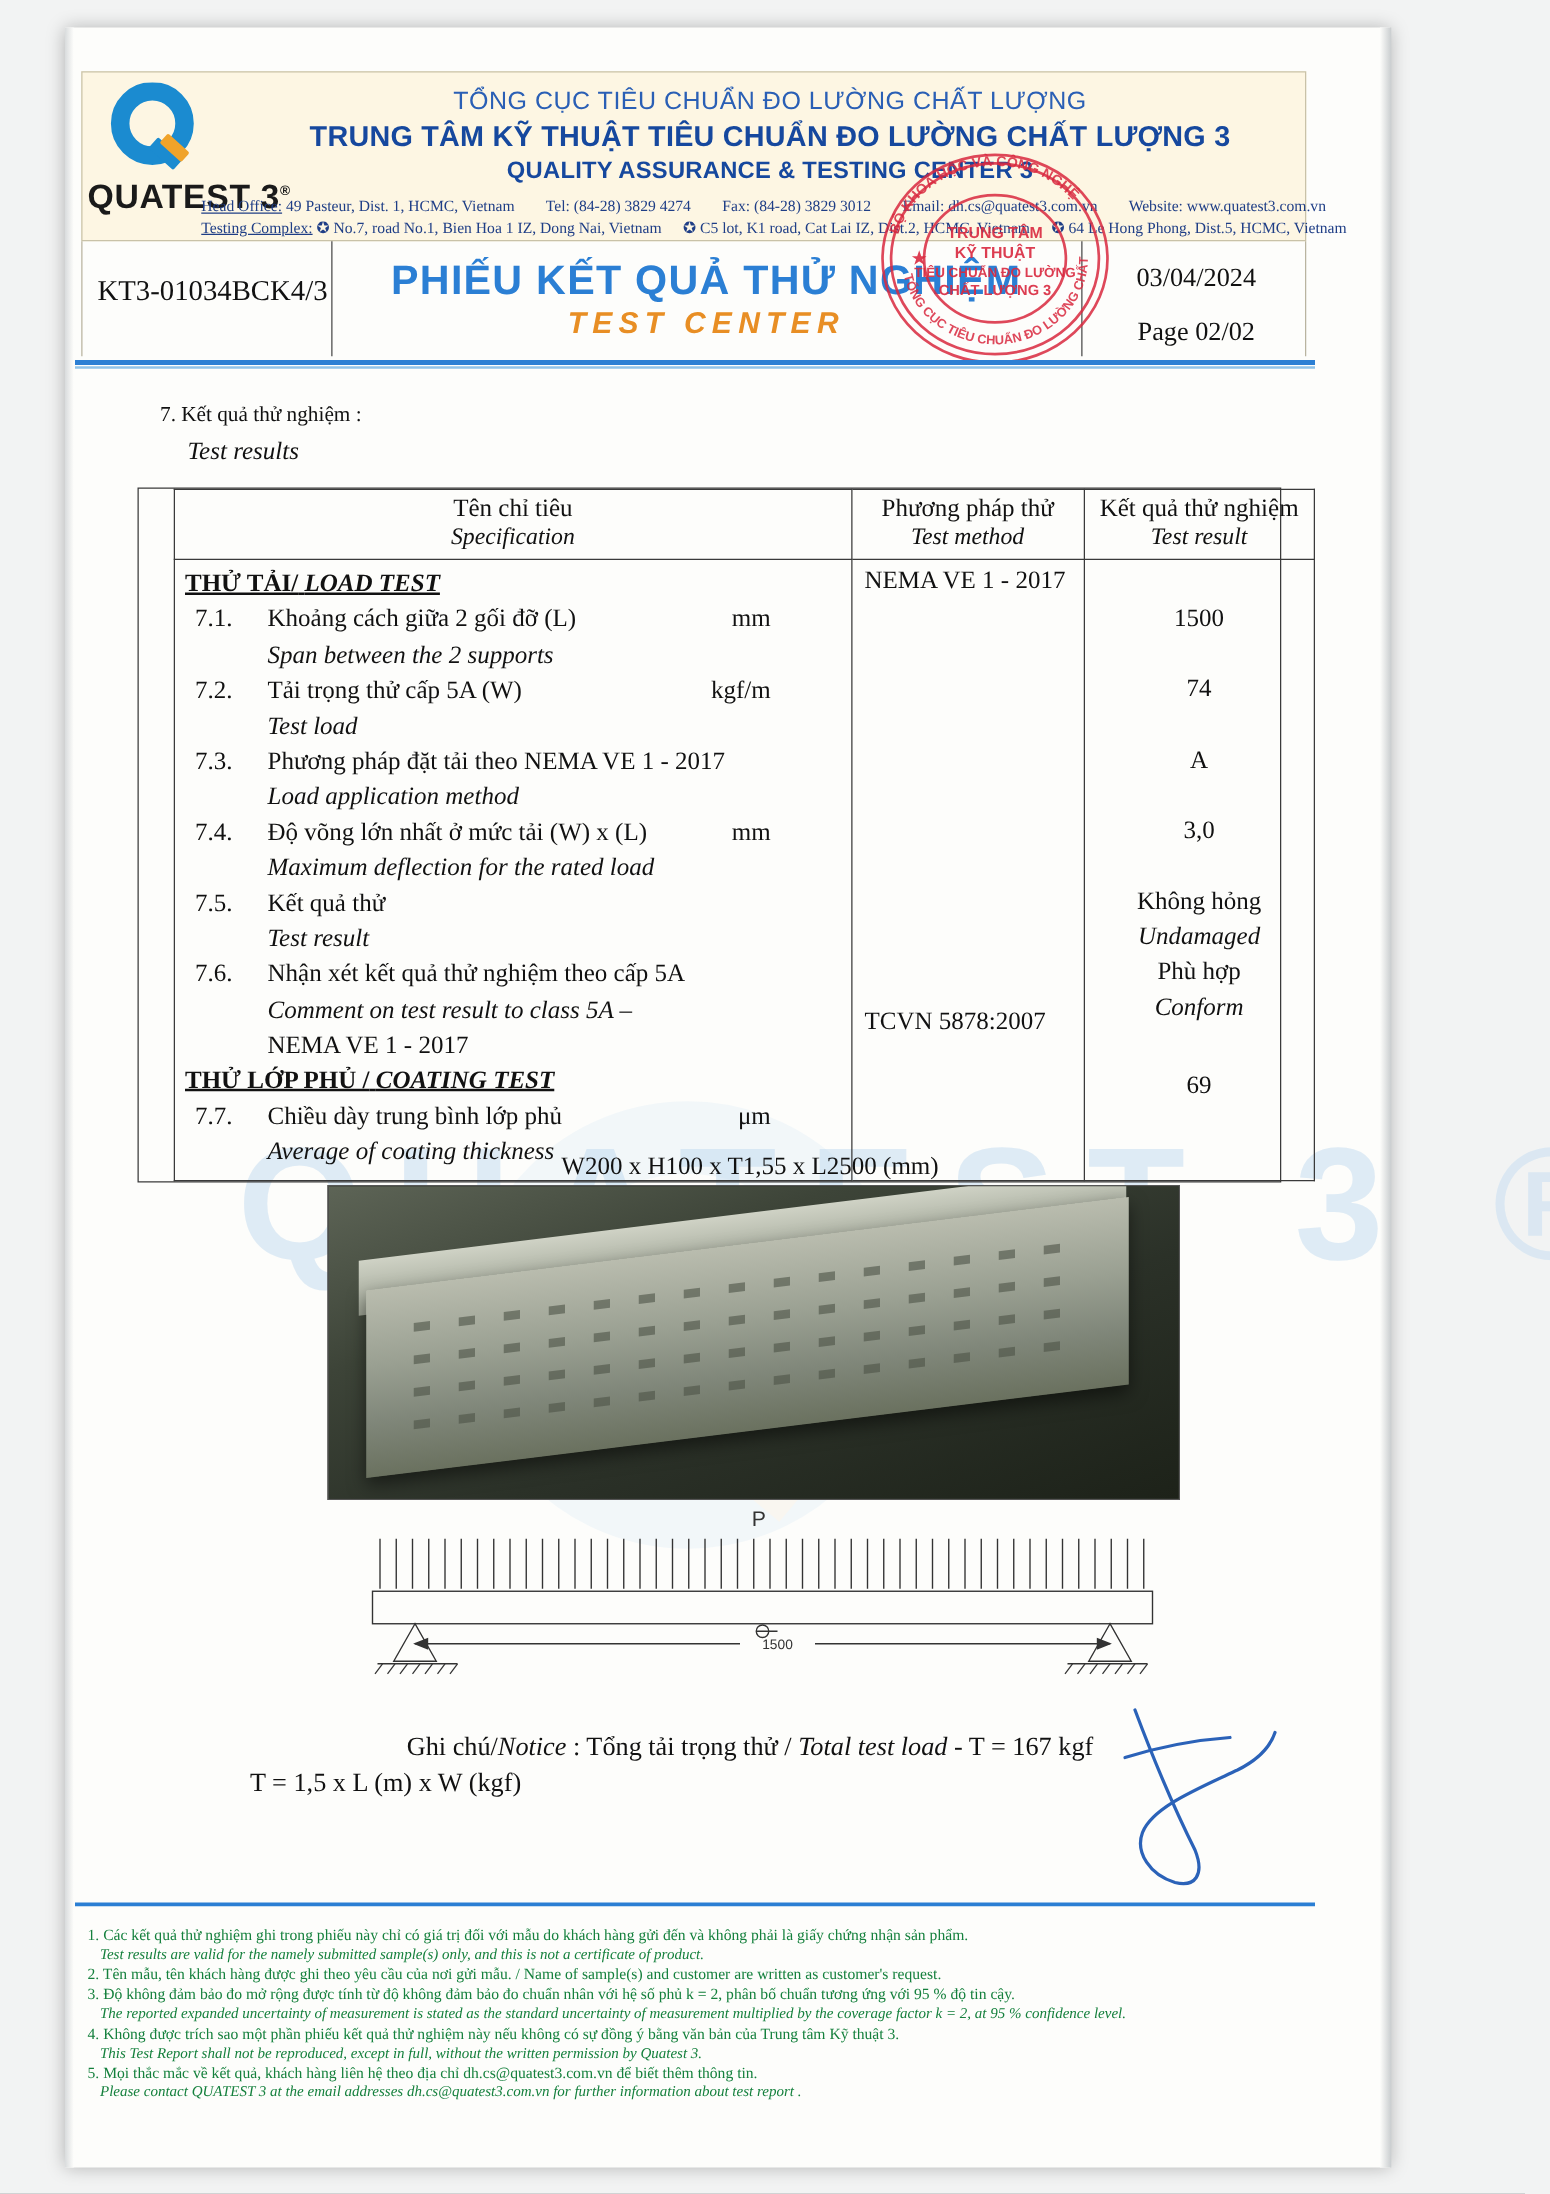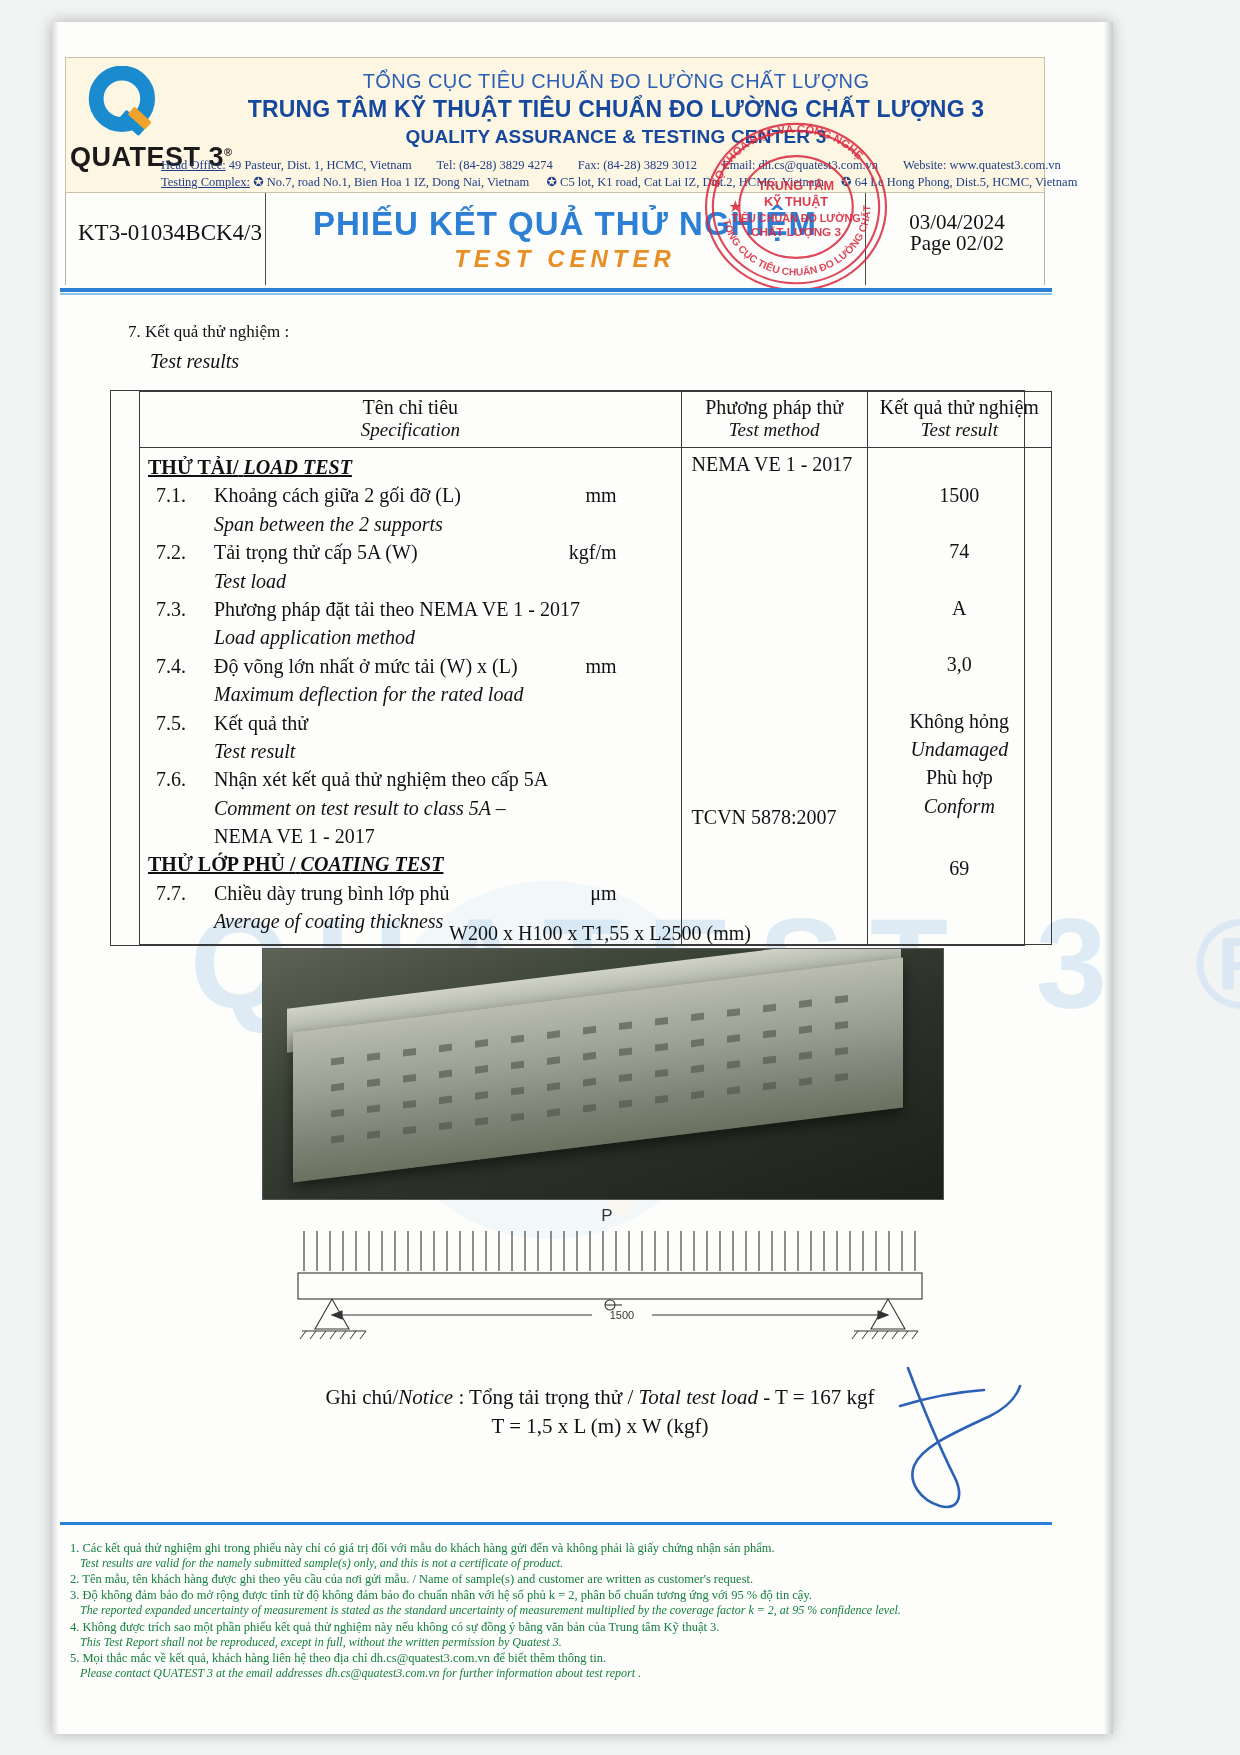--- a/index.html
+++ b/index.html
@@ -41,21 +41,21 @@
       border-left:1px solid #b9b4a0;border-right:1px solid #b9b4a0;box-sizing:border-box;}
   .tb-div1{position:absolute;left:265px;top:193px;width:1px;height:92px;background:#4a4a4a;}
   .tb-div2{position:absolute;left:865px;top:193px;width:1px;height:92px;background:#4a4a4a;}
   .code{position:absolute;left:75px;top:220px;width:190px;text-align:center;font-size:23px;color:#111;}
   .t-vn{position:absolute;left:270px;top:205px;width:590px;text-align:center;
       font-family:"Liberation Sans",sans-serif;font-weight:bold;font-size:33px;color:#2b7fd4;letter-spacing:1px;}
   .t-en{position:absolute;left:270px;top:245px;width:590px;text-align:center;
       font-family:"Liberation Sans",sans-serif;font-weight:bold;font-style:italic;font-size:24px;
       color:#e88e24;letter-spacing:5px;}
   .date{position:absolute;left:872px;top:210px;width:170px;text-align:center;font-size:21px;color:#111;}
-  .pageno{position:absolute;left:872px;top:231px;width:170px;text-align:center;font-size:21px;color:#111;}
+  .pageno{position:absolute;left:872px;top:253px;width:170px;text-align:center;font-size:21px;color:#111;}
   .rule-top{position:absolute;left:60px;top:288px;width:992px;height:4px;background:#2b7fd4;}
   .rule-top2{position:absolute;left:60px;top:293px;width:992px;height:2px;background:#8fc2e9;}
   .rule-bot{position:absolute;left:60px;top:1522px;width:992px;height:3px;background:#2b7fd4;}
 
   
   .stamp{position:absolute;left:698px;top:118px;width:196px;height:178px;pointer-events:none;}
 
   
   .s7a{position:absolute;left:128px;top:322px;font-size:17px;color:#111;}
   .s7b{position:absolute;left:150px;top:350px;font-size:20px;font-style:italic;color:#111;}
@@ -92,21 +92,21 @@
   .tray{position:absolute;left:30px;top:46px;width:610px;height:150px;
      background:linear-gradient(180deg,#b9bcae 0%,#9aa092 40%,#80877a 70%,#6a715f 100%);
      transform:skewY(-7deg);box-shadow:0 6px 14px rgba(0,0,0,.5);}
   .tray-lip{position:absolute;left:24px;top:22px;width:614px;height:44px;
      background:linear-gradient(180deg,#cfd2c5,#9da394);transform:skewY(-7deg);}
   .holes{position:absolute;left:60px;top:62px;width:560px;height:110px;transform:skewY(-7deg);opacity:.75;}
 
   
   .diag{position:absolute;left:262px;top:1205px;width:690px;height:160px;}
   .note1{position:absolute;left:200px;top:1385px;width:800px;text-align:center;font-size:21px;color:#111;}
-  .note2{position:absolute;left:200px;top:1414px;width:800px;text-align:center;font-size:21px;color:#111;}
+  .note2{position:absolute;left:200px;top:1414px;width:800px;font-size:21px;color:#111;}
   .sig{position:absolute;left:860px;top:1360px;width:170px;height:160px;}
 
   
   .foot{position:absolute;left:70px;top:1540px;width:980px;}
   .fn{font-size:12.5px;color:#15803d;line-height:1.28;white-space:nowrap;}
   .fn.it{font-style:italic;font-size:12px;padding-left:10px;}
 </style>
 </head>
 <body>
 

